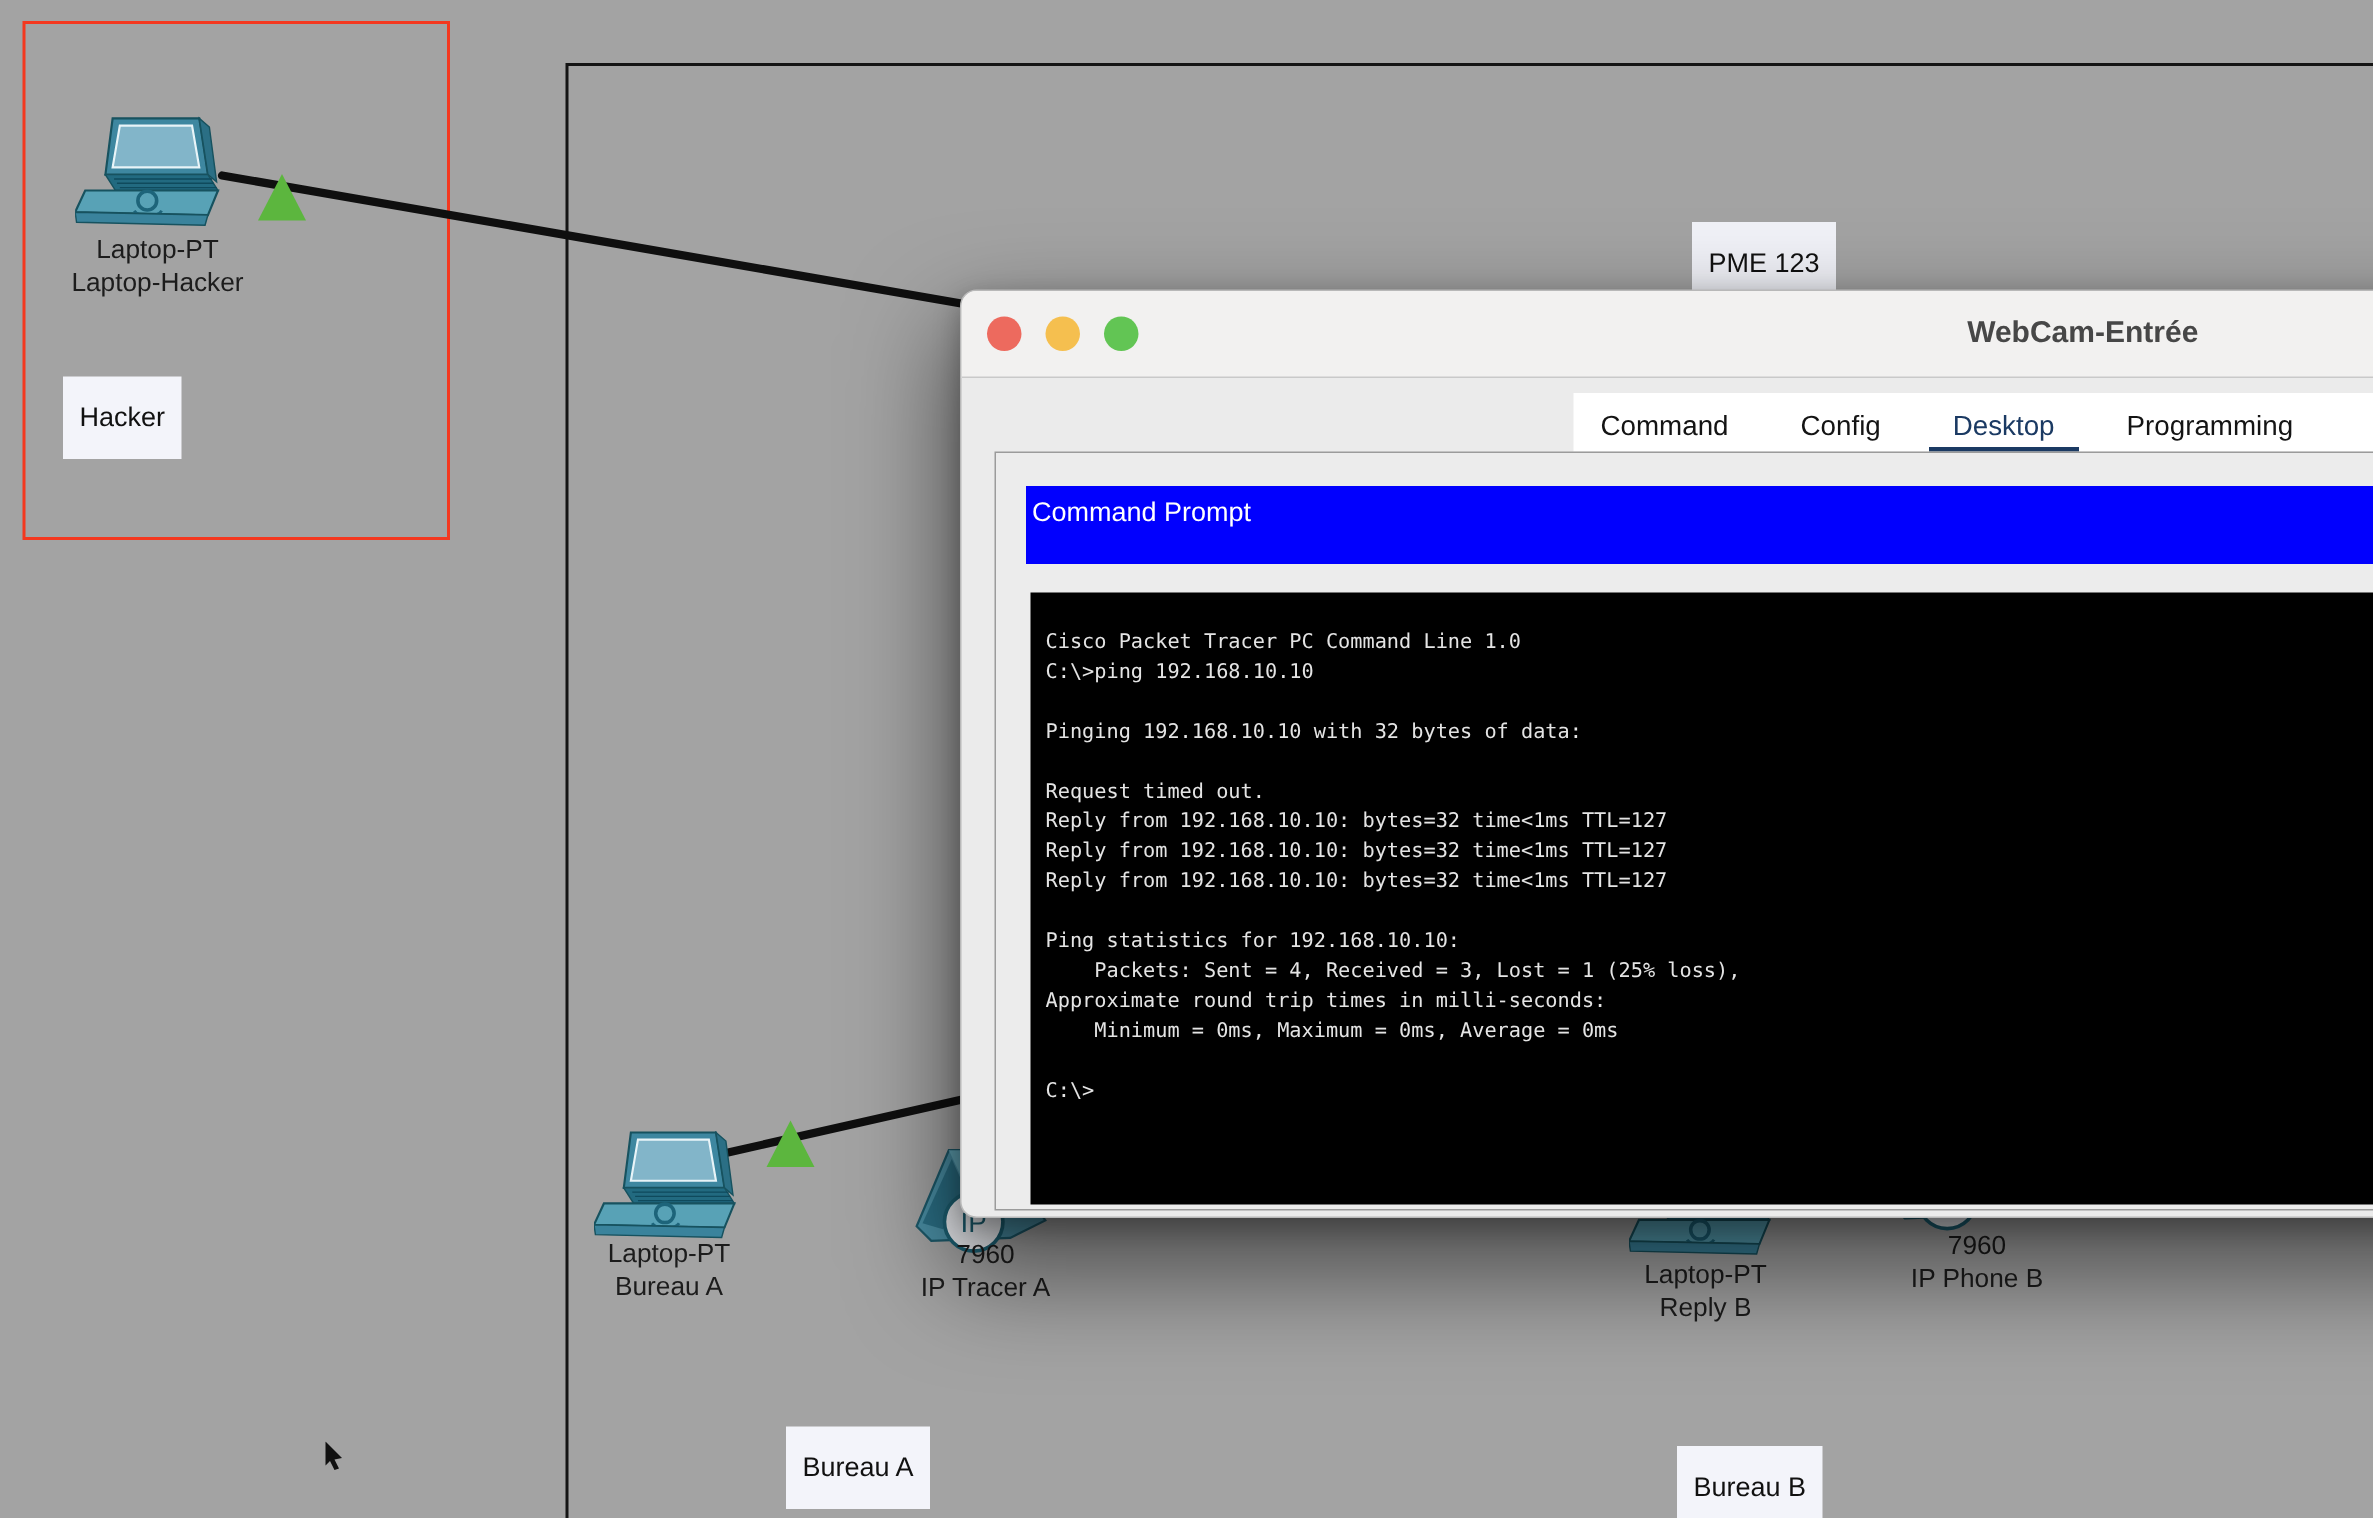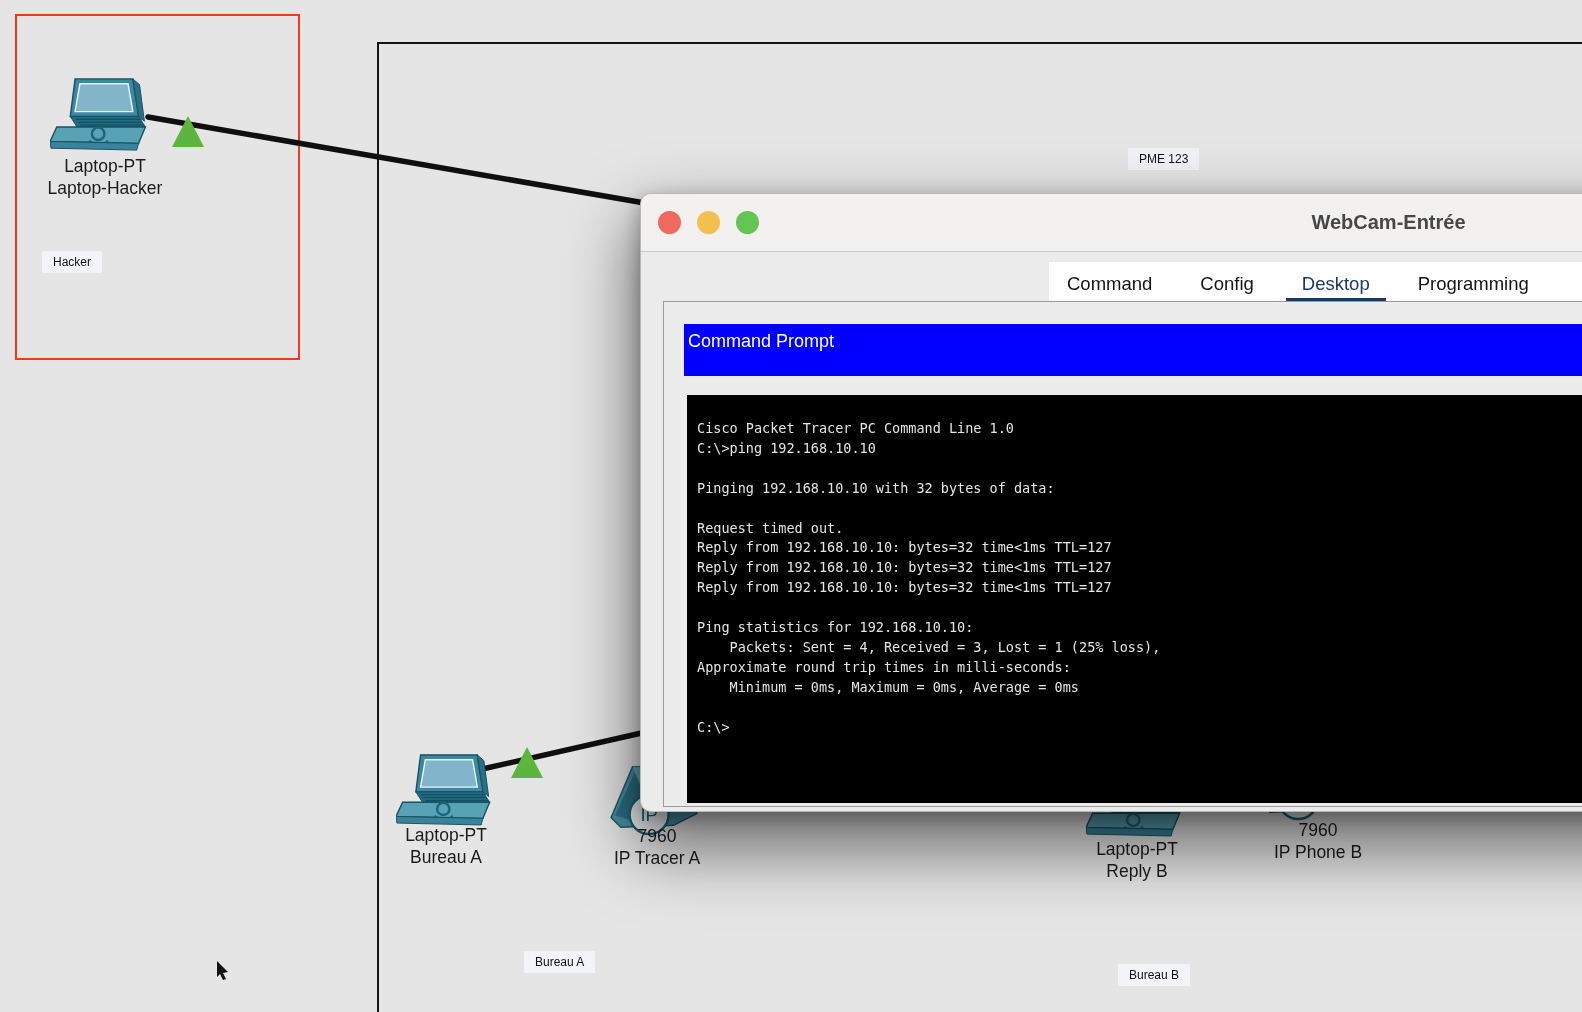--- a/index.html
+++ b/index.html
@@ -1,24 +1,24 @@
 <!DOCTYPE html>
 <html><head>
 <meta charset="utf-8">
 <style>
   html,body{margin:0;padding:0;background:#fff;}
   #stage{position:relative;width:1582px;height:1012px;overflow:hidden;
-         font-family:"Liberation Sans",sans-serif;background:#e5e5e5;}
+         font-family:"Liberation Sans",sans-serif;background:#a3a3a3;}
   .abs{position:absolute;}
 
   
   #big-box{left:377px;top:42px;width:1260px;height:1030px;border:2px solid #141414;}
   #red-box{left:15px;top:14px;width:281px;height:342px;border:2px solid #f4381f;}
 
-  .zone-label{background:#f3f4fa;color:#111;font-size:12px;padding:4px 11px;white-space:nowrap;}
+  .zone-label{background:#f3f4fa;color:#111;font-size:18px;padding:17px 11px;white-space:nowrap;}
   #hacker-label{left:42px;top:251px;}
   #pme-label{left:1128px;top:148px;background:#f1f2f8;}
   #bureaua-label{left:524px;top:951px;}
   #bureaub-label{left:1118px;top:964px;text-align:right;}
 
   .dev-label{width:220px;text-align:center;color:#1c1c1c;font-size:17.5px;line-height:22px;white-space:nowrap;}
   .dev-label div{white-space:nowrap;}
 
   
   #pc-window{left:640px;top:193px;width:1495px;height:617px;background:#ebebeb;

